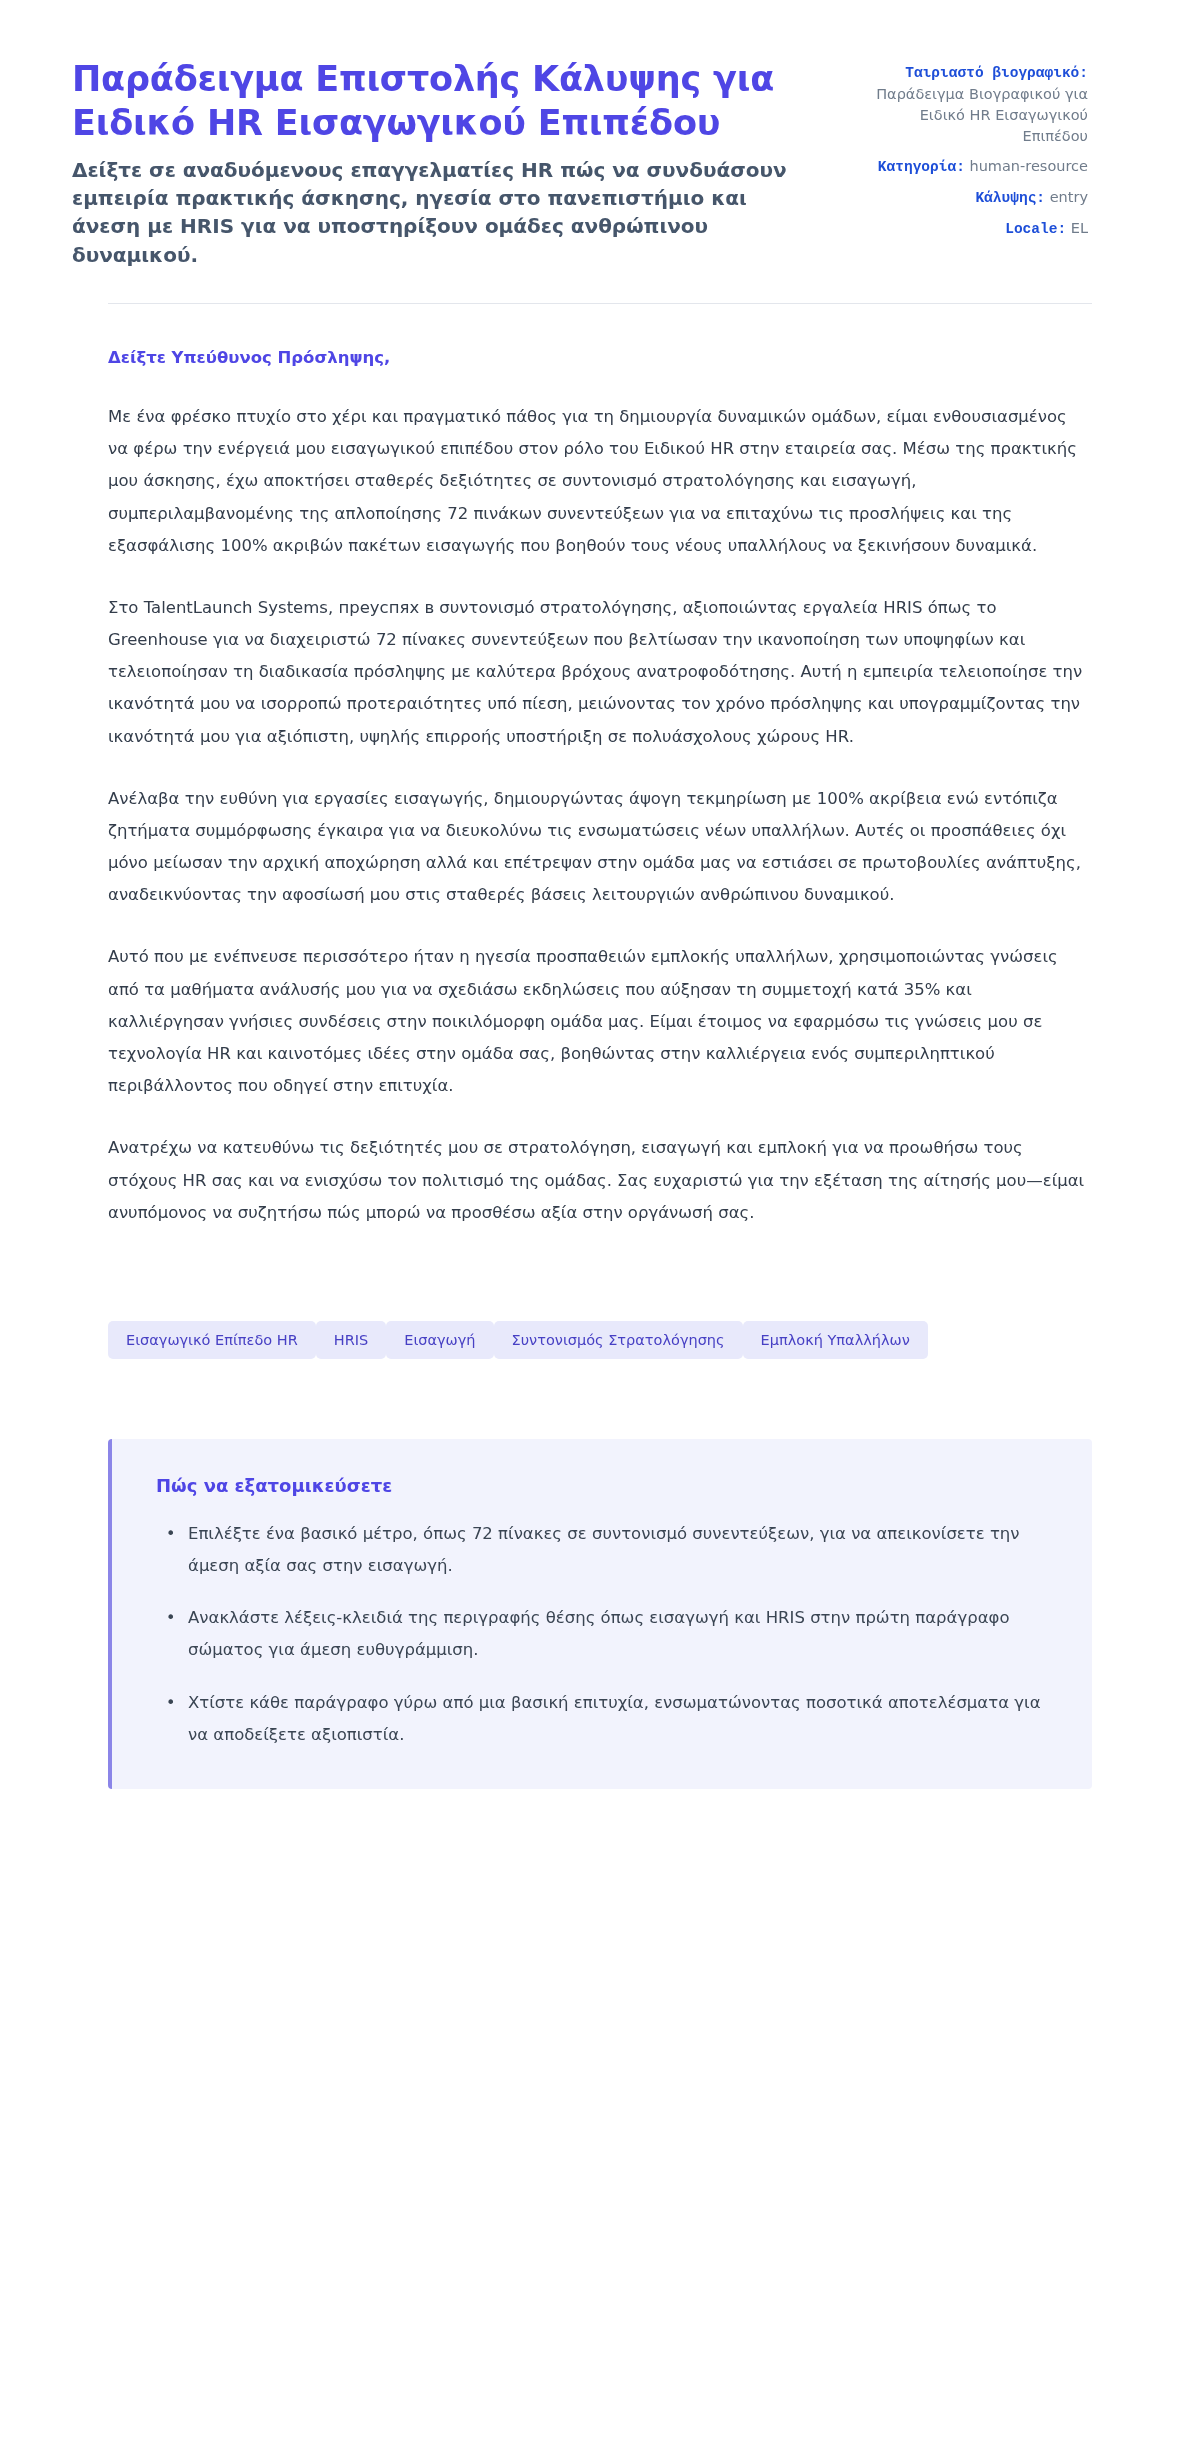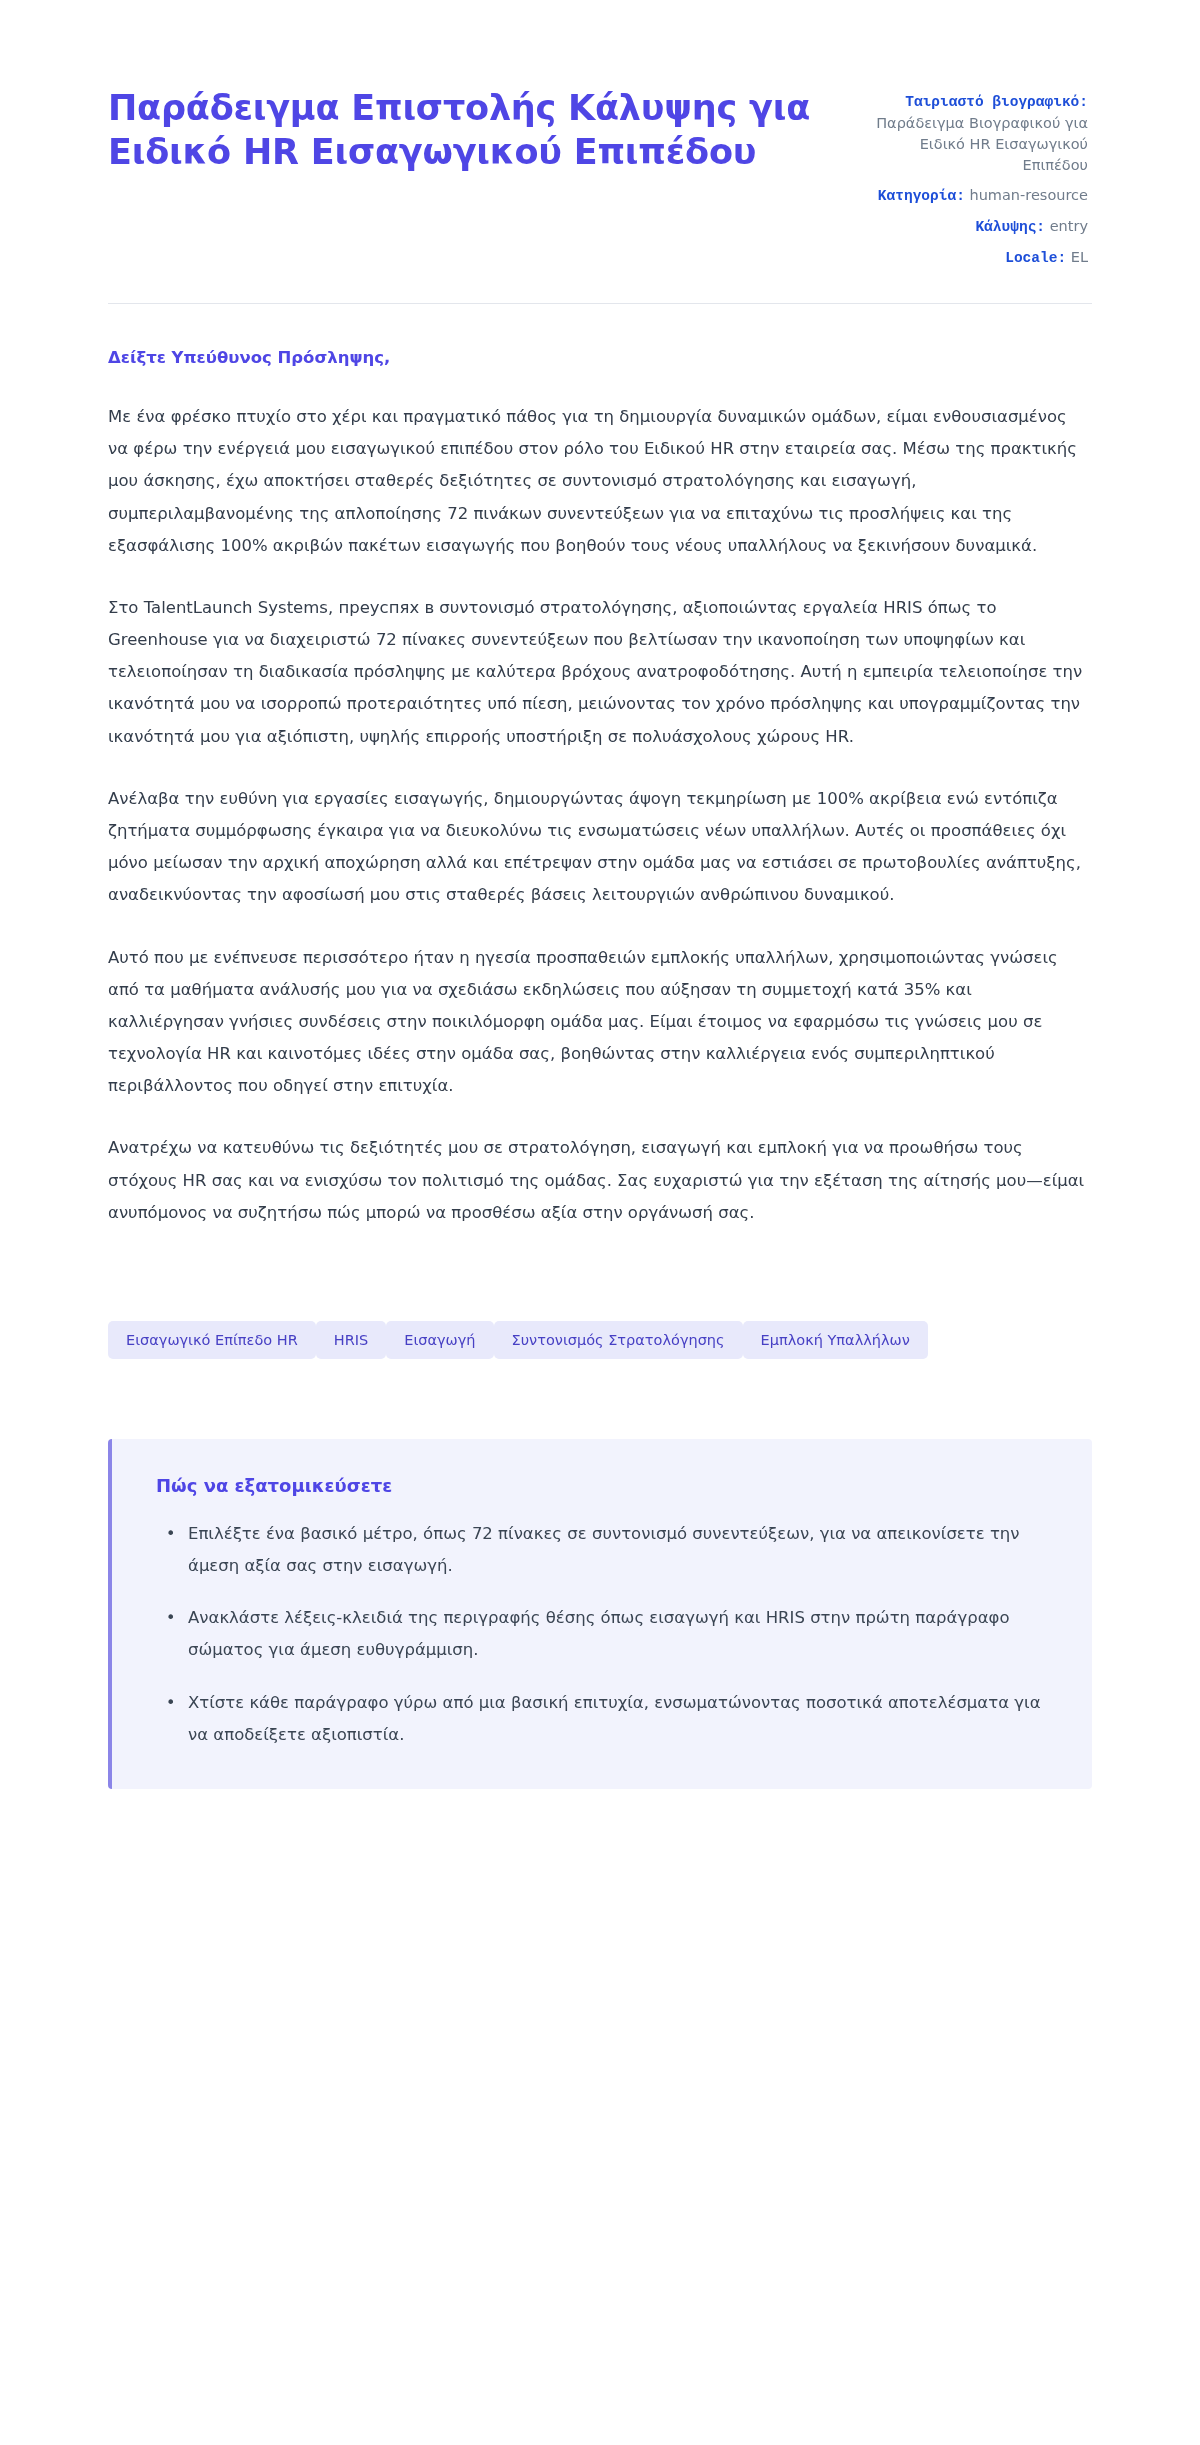--- a/index.html
+++ b/index.html
@@ -21,23 +21,22 @@
     width: 1200px;
     padding: 0;
     position: relative;
   }
 
   
   .header {
     display: flex;
     align-items: flex-start;
     justify-content: space-between;
-    padding: 58px 112px 0 108px;
+    padding: 58px 112px 0 72px;
     gap: 16px;
-    margin-top: 29px;
   }
   .header-left {
     flex: 0 1 740px;
     max-width: 740px;
   }
   .doc-title {
     margin: 0;
     font-size: 35px;
     line-height: 1.25;
     font-weight: 700;
@@ -163,20 +162,21 @@
   }
 </style>
 </head>
 <body>
 
 <div class="page">
 
   <div class="header">
     <div class="header-left">
       <h1 class="doc-title">Παράδειγμα Επιστολής Κάλυψης για Ειδικό HR Εισαγωγικού Επιπέδου</h1>
+      <p class="doc-subtitle">Δείξτε σε αναδυόμενους επαγγελματίες HR πώς να συνδυάσουν εμπειρία πρακτικής άσκησης, ηγεσία στο πανεπιστήμιο και άνεση με HRIS για να υποστηρίξουν ομάδες ανθρώπινου δυναμικού.</p>
     </div>
 
     <div class="header-right">
       <div class="meta-row">
         <span class="meta-label">Ταιριαστό βιογραφικό:</span>
         <span class="meta-value">Παράδειγμα Βιογραφικού για Ειδικό HR Εισαγωγικού Επιπέδου</span>
       </div>
       <div class="meta-row">
         <span class="meta-label">Κατηγορία:</span>
         <span class="meta-value">human-resource</span>

